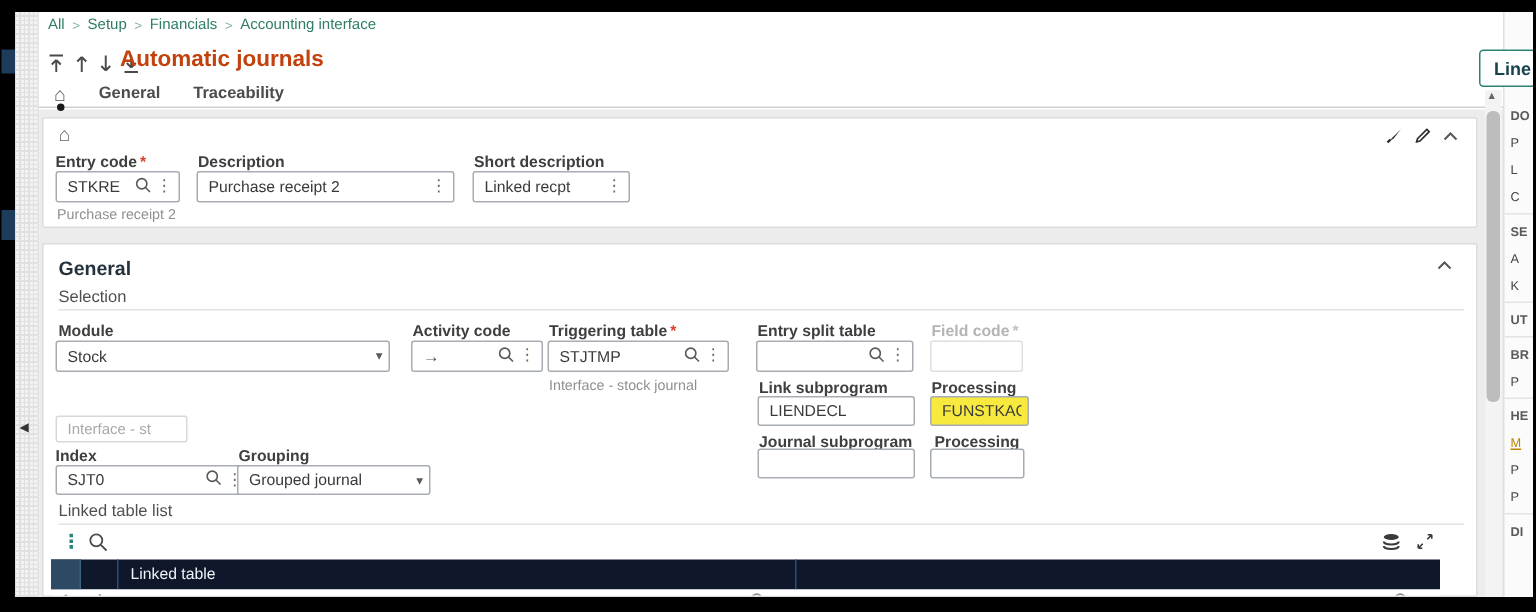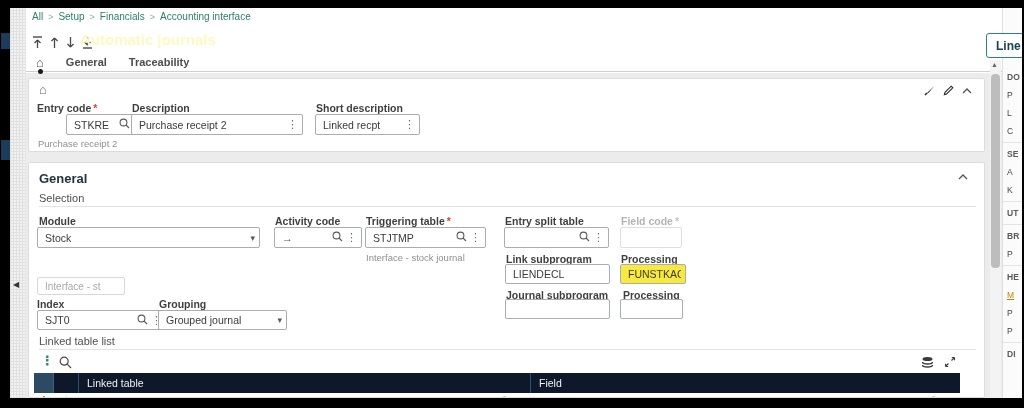--- a/index.html
+++ b/index.html
@@ -31,21 +31,21 @@
   .bar.right { left:1022px; top:0; width:2px; height:408px; }
 
   
   .breadcrumb { position:absolute; left:32px; top:11px; font-size:10px; color:#2f7d68; display:flex; gap:5px; align-items:center; }
   .breadcrumb .crumb { cursor:pointer; }
   .breadcrumb .sep { color:#7fb3a5; font-size:9px; }
 
   
   .nav-arrows { position:absolute; left:32px; top:36px; display:flex; gap:7px; align-items:center; }
   .nav-arrows svg { display:block; cursor:pointer; }
-  .page-title { position:absolute; left:80px; top:31px; font-size:15px; font-weight:bold; color:#fef9c3;text-align:right; }
+  .page-title { position:absolute; left:80px; top:31px; font-size:15px; font-weight:bold; color:#c2410c;text-align:right; }
 
   
   .tabbar { position:absolute; left:26px; top:53px; width:996px; height:19px; border-bottom:1px solid #cfcfcf; display:flex; align-items:center; font-size:11px; color:#4c4c4c; }
   .tabbar .home-tab { margin-left:10px; font-size:13px; color:#555; cursor:pointer; }
   .tabbar .tab { margin-left:22px; font-weight:600; color:#4c4c4c; cursor:pointer; }
   .tab-dot { position:absolute; left:38px; top:69px; width:5px; height:5px; border-radius:50%; background:#1a1a1a; }
 
   
   .panel { position:absolute; background:#fff; border:1px solid #dcdcdc; border-radius:2px; }
   .panel1 { left:28px; top:78px; width:957px; height:74px; }
@@ -192,21 +192,21 @@
           </svg>
         </span>
     </div>
 
     <div class="lbl" style="left:8px; top:23px;">
       <span>Entry code</span><span class="req">*</span>
     </div>
     <div class="lbl" style="left:103px; top:23px;">Description</div>
     <div class="lbl" style="left:287px; top:23px;">Short description</div>
 
-    <div class="inp" style="left:8px; top:35px; width:83px;margin-left:29px;">
+    <div class="inp" style="left:8px; top:35px; width:83px;">
       <span class="val">STKRE</span>
       <span><svg width="11" height="11" viewBox="0 0 11 11">
             <circle cx="4.5" cy="4.5" r="3.4" fill="none" stroke="#5a5a5a" stroke-width="1.1"></circle>
             <line x1="7" y1="7" x2="10" y2="10" stroke="#5a5a5a" stroke-width="1.1"></line>
           </svg></span>
       <span class="kebab">⋮</span>
     </div>
     <div class="inp" style="left:102px; top:35px; width:172px;">
       <span class="val">Purchase receipt 2</span>
       <span class="kebab">⋮</span>
@@ -328,21 +328,20 @@
       <span><svg width="12" height="12" viewBox="0 0 12 12">
             <path d="M4.5 7.5 L1.5 10.5 M1.5 10.5 L1.5 7.8 M1.5 10.5 L4.2 10.5" stroke="#3a3a3a" stroke-width="1.1" fill="none"></path>
             <path d="M7.5 4.5 L10.5 1.5 M10.5 1.5 L7.8 1.5 M10.5 1.5 L10.5 4.2" stroke="#3a3a3a" stroke-width="1.1" fill="none"></path>
           </svg></span>
     </div>
 
     <div class="grid-header">
       <div class="sel1"></div>
       <div class="sel2"></div>
       <div class="col1">Linked table</div>
-      <div class="col2">Field</div>
     </div>
 
     <div class="grid-row">
       <div class="rownum">1</div>
       <div class="rowkebab">⋮</div>
       <div class="cell1">
         <span><svg width="11" height="11" viewBox="0 0 11 11">
               <circle cx="4.5" cy="4.5" r="3.4" fill="none" stroke="#8a8a8a" stroke-width="1.1"></circle>
               <line x1="7" y1="7" x2="10" y2="10" stroke="#8a8a8a" stroke-width="1.1"></line>
             </svg></span>

